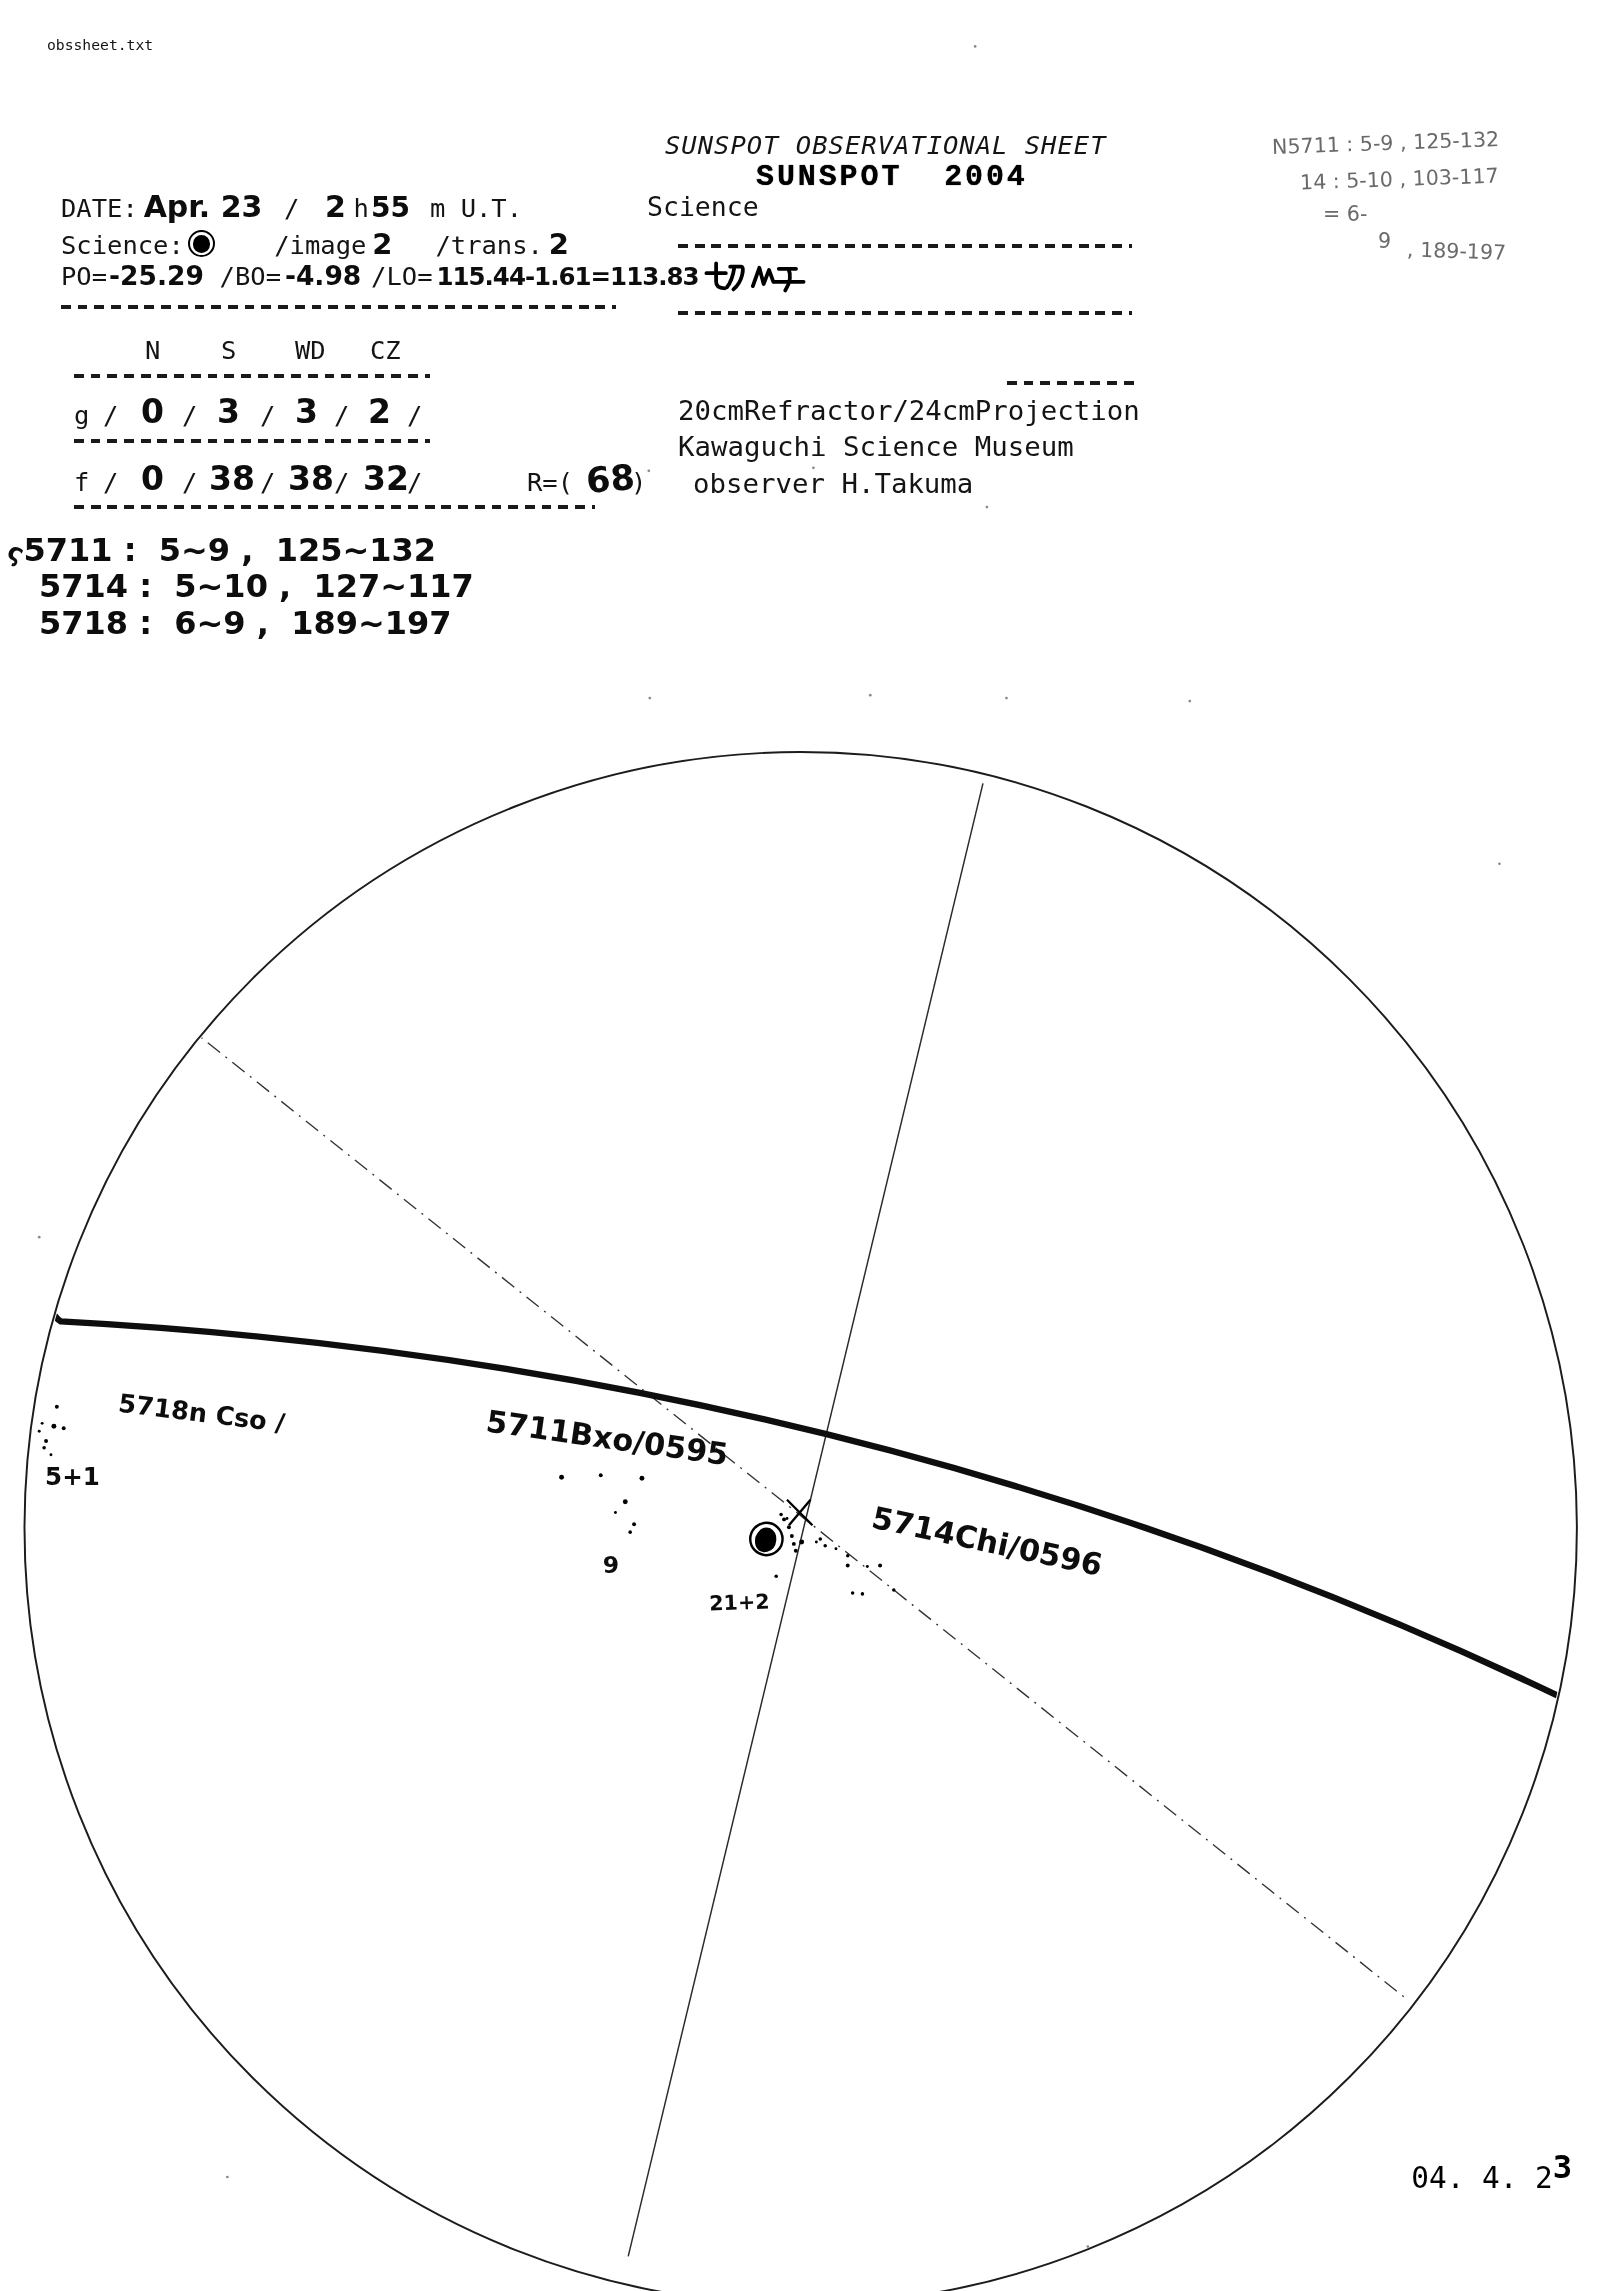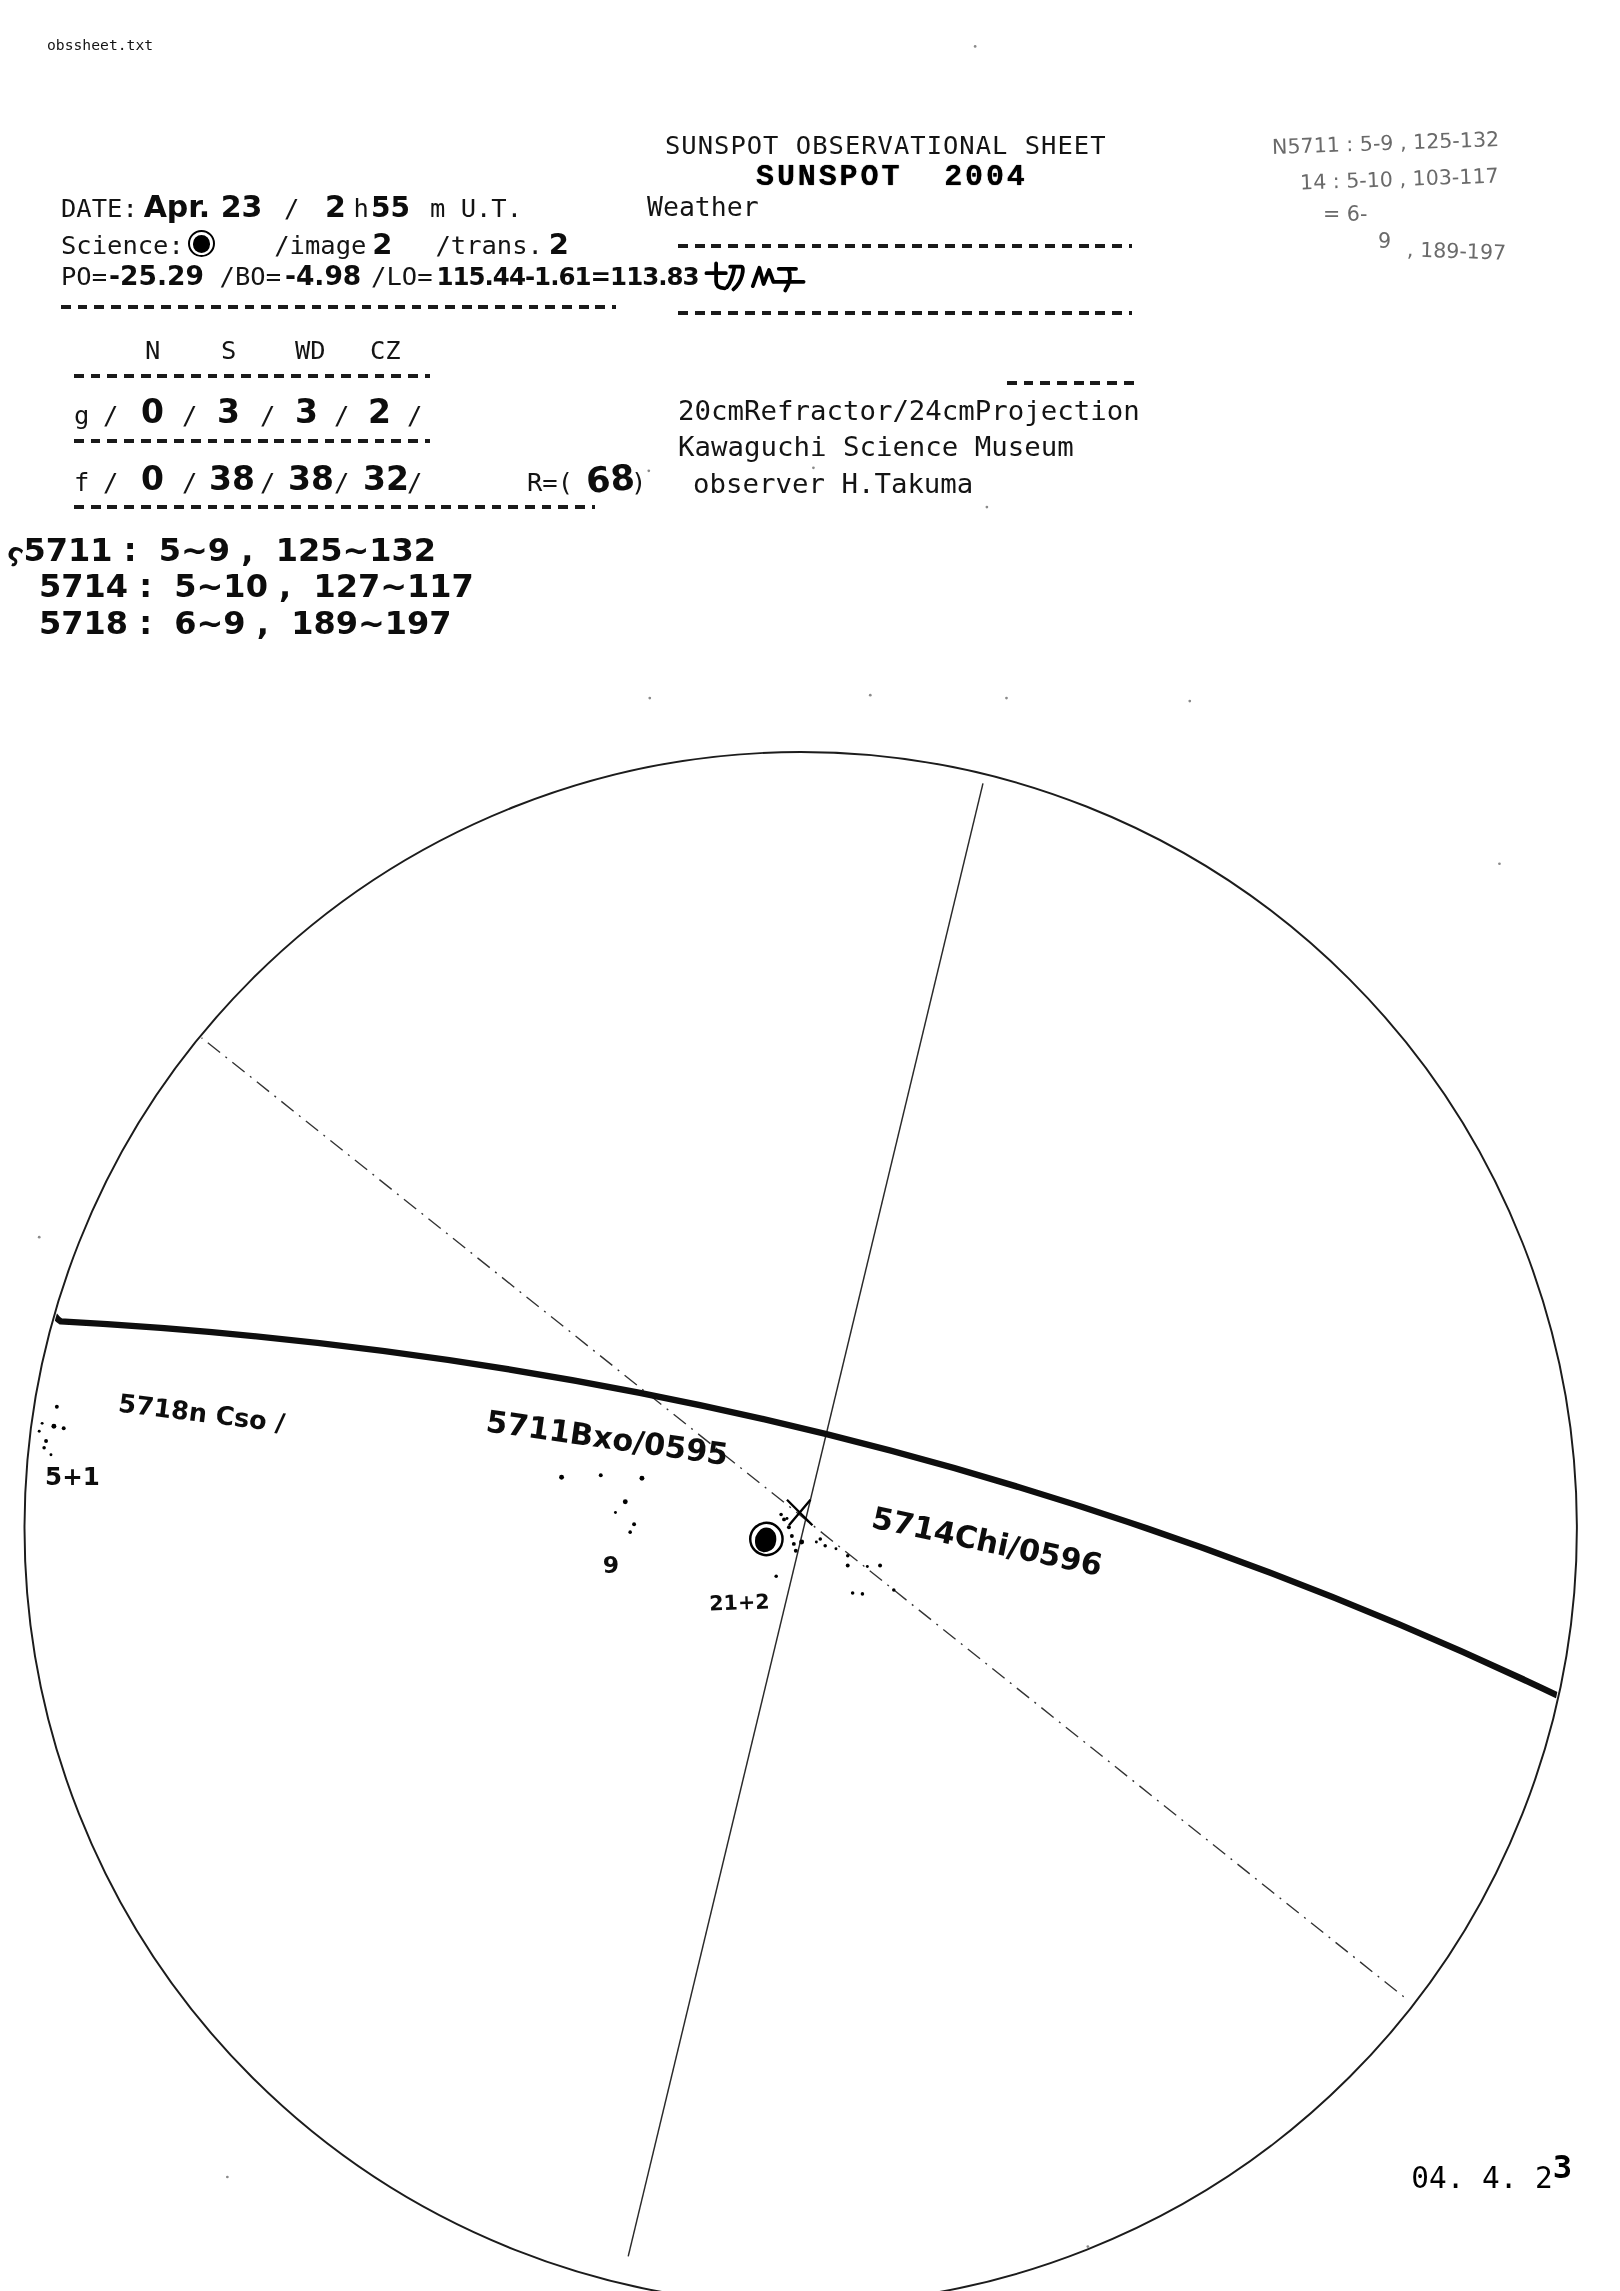--- a/index.html
+++ b/index.html
@@ -114,23 +114,23 @@
   <text class="svghand" x="495" y="1460" font-size="31" transform="rotate(8 495 1460)">5711Bxo/0595</text>
   <text class="svghand" x="615" y="1605" font-size="24">9</text>
   <text class="svghand" x="724" y="1643" font-size="21" transform="rotate(-2 724 1643)">21+2</text>
   <text class="svghand" x="888" y="1558" font-size="31" transform="rotate(12 888 1558)">5714Chi/0596</text>
 
   <text class="svgmono" x="1440" y="2232" font-size="30"><tspan>04. 4. 2</tspan><tspan dy="-10" font-size="33" font-weight="bold">3</tspan></text>
 </svg>
 
 <div class="abs mono" style="left:47px;top:37px;font-size:14.7px;">obssheet.txt</div>
 
-<div class="abs mono title" style="left:665px;top:131px;">SUNSPOT OBSERVATIONAL SHEET</div>
+<div class="abs mono title" style="left:665px;top:131px;font-style:italic;">SUNSPOT OBSERVATIONAL SHEET</div>
 <div class="abs subtitle" style="left:756px;top:160px;font-family:Liberation Mono, monospace;">SUNSPOT  2004</div>
-<div class="abs mono" style="left:647px;top:192px;font-size:26.5px;">Weather</div>
+<div class="abs mono" style="left:647px;top:192px;font-size:26.5px;">Science</div>
 
 <div class="abs dash" style="left:678px;top:244px;width:454px;"></div>
 <svg class="abs" style="left:701px;top:257px;" width="108" height="41" viewBox="0 0 100 36" role="img" aria-label="切れ子">
   <path class="scribble" d="M5 14 h18 M14 5 v17 q0 6 8 6 M31 8 q-2 13 -7 19 M27 8 h10 q3 0 1 8 q-2 8 -8 13"></path>
   <path class="scribble" d="M48 26 l6 -17 l4 15 l5 -13 l4 11"></path>
   <path class="scribble" d="M72 10 h16 M81 10 q4 9 -3 20 M68 22 h27"></path>
 </svg>
 <div class="abs dash" style="left:678px;top:311px;width:454px;"></div>
 <div class="abs dash" style="left:1007px;top:381px;width:133px;"></div>
 

